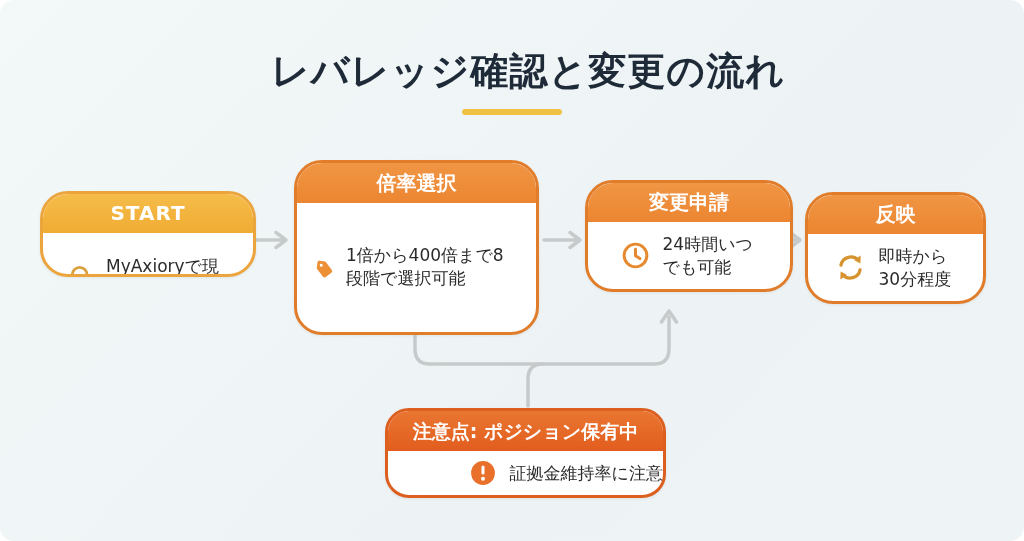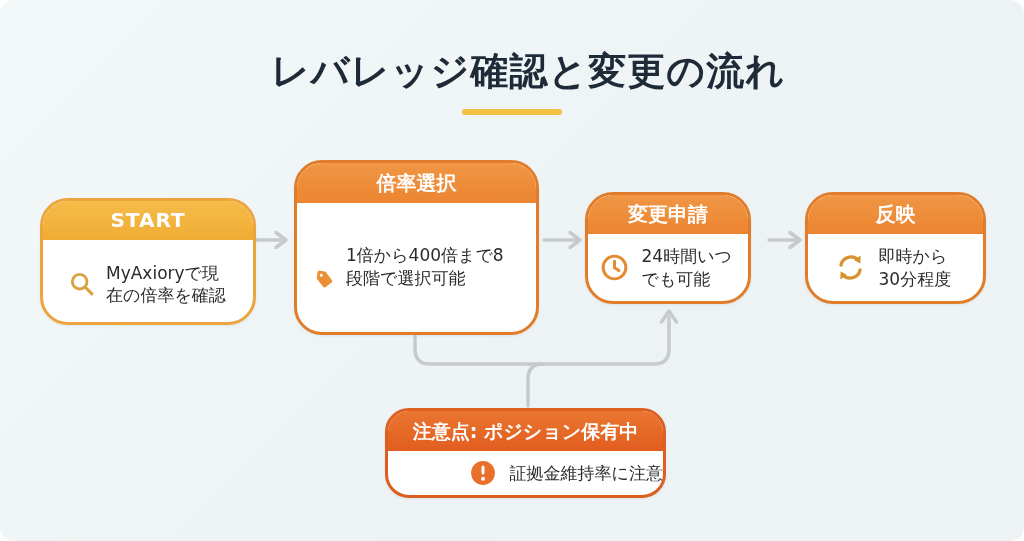--- a/index.html
+++ b/index.html
@@ -44,33 +44,33 @@
     height:40px;
   }
   .node-body{
     display:flex;align-items:center;
     color:#2b2b2b;
     font-size:17px;
     line-height:1.32;
     font-weight:500;
   }
   
-  .node-start{left:40px;top:198px;width:216px;height:127px;border:3px solid #eca43c;}
+  .node-start{left:40px;top:191px;width:216px;height:86px;border:3px solid #eca43c;}
   .node-start .node-header{background:linear-gradient(180deg,#f5bc49,#f0ac34);height:39px;line-height:39px;letter-spacing:1px;}
   .node-start .node-body{height:64px;justify-content:center;gap:10px;padding:12px 8px;}
   .start-text{width:122px;}
   
   .node-rate{left:294px;top:160px;width:245px;height:175px;border:3px solid #e17d2a;}
   .node-rate .node-header{background:linear-gradient(180deg,#f09644,#ec8531);}
   .node-rate .node-body{flex-direction:column;align-items:stretch;justify-content:center;gap:12px;padding:10px 16px 12px 18px;height:calc(100% - 62px);}
-  .rate-item{display:flex;gap:12px;align-items:flex-end;}
+  .rate-item{display:flex;gap:12px;align-items:center;}
   .rate-item .tag-wrap{margin-top:6px;flex:0 0 auto;}
   .rate-item-text{width:168px;}
   
-  .node-change{left:585px;top:192px;width:166px;height:112px;border:3px solid #e17d2a;}
+  .node-change{left:585px;top:180px;width:208px;height:112px;border:3px solid #e17d2a;}
   .node-change .node-header{background:linear-gradient(180deg,#f09644,#ec8531);height:39px;line-height:39px;}
   .node-change .node-body{height:67px;justify-content:center;gap:12px;padding:0 6px;}
   .change-text{width:96px;}
   
   .node-reflect{left:805px;top:192px;width:181px;height:112px;border:3px solid #e17d2a;}
   .node-reflect .node-header{background:linear-gradient(180deg,#f09644,#ec8531);height:39px;line-height:39px;}
   .node-reflect .node-body{height:67px;justify-content:center;gap:13px;padding:0 6px;}
   .reflect-text{width:78px;}
   
   .node-caution{left:385px;top:408px;width:281px;height:90px;border:3px solid #dd5f20;border-radius:24px;}

